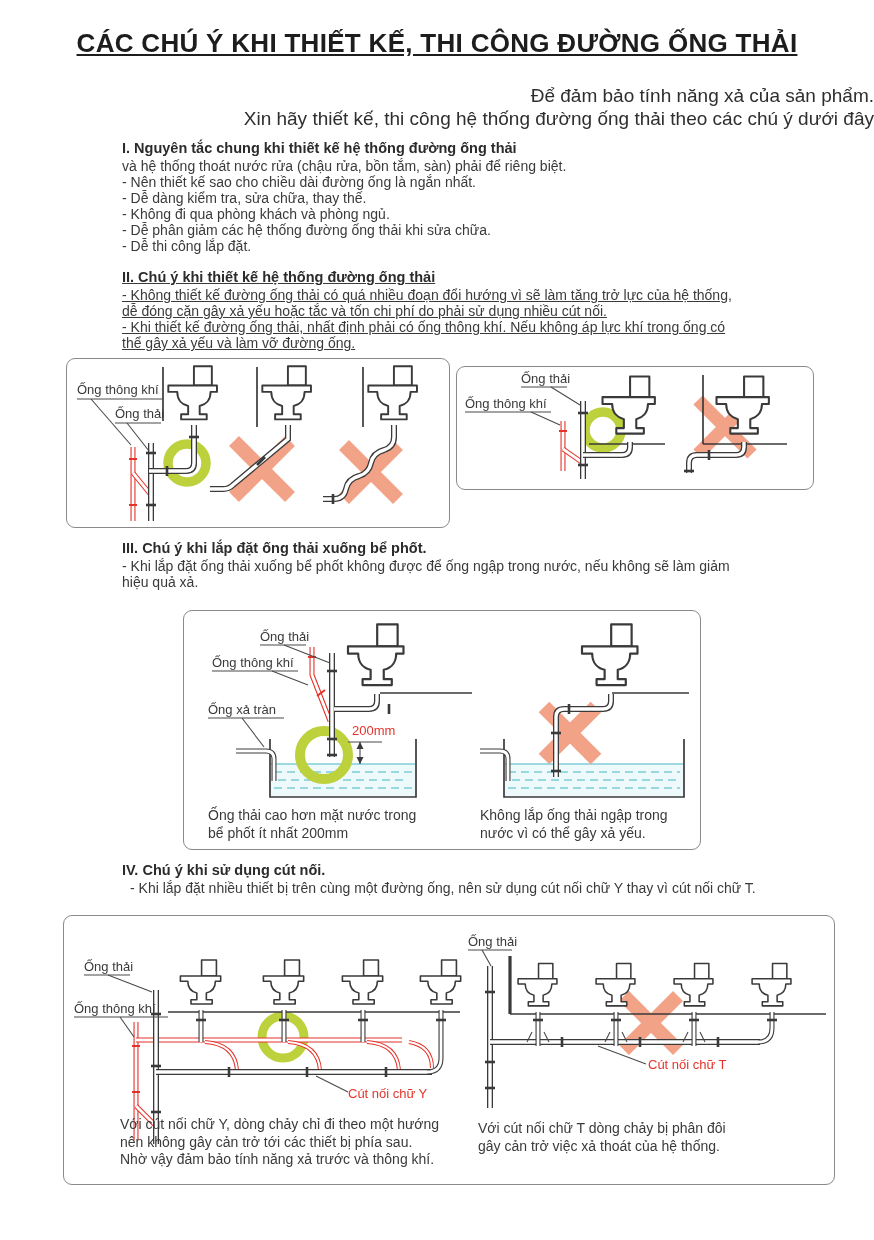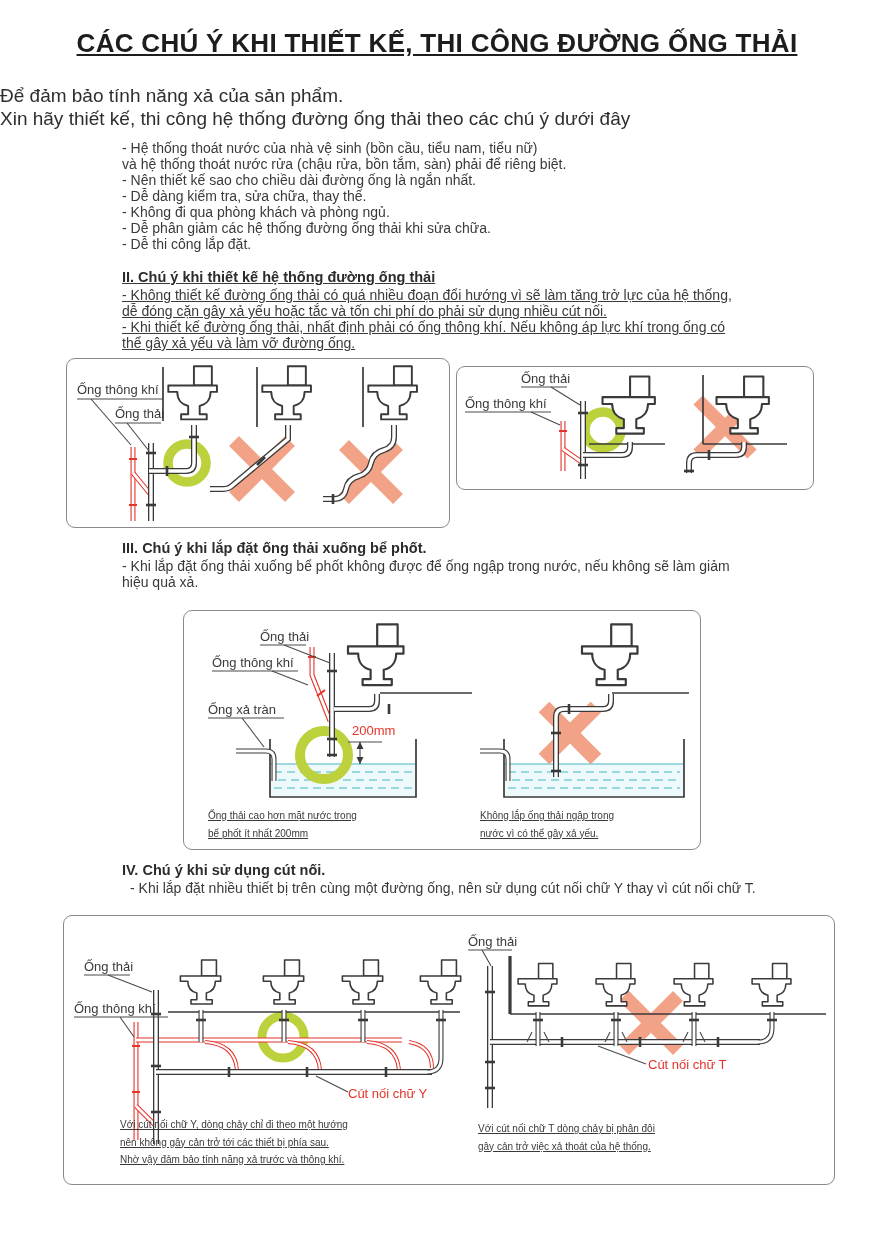--- a/index.html
+++ b/index.html
@@ -1,27 +1,27 @@
 <!DOCTYPE html>
 <html><head>
 <meta charset="utf-8">
 <style>
   html,body{margin:0;padding:0;background:#fff;}
   .page{position:relative;width:874px;height:1240px;background:#fff;overflow:hidden;
         font-family:"Liberation Sans",sans-serif;color:#3a3a3a;}
   .title{position:absolute;left:0;right:0;top:28px;text-align:center;
          font-size:26px;font-weight:bold;color:#1d1d1d;letter-spacing:.3px;text-decoration:underline;}
-  .subtitle{position:absolute;left:0;right:0;top:84px;text-align:left;
+  .subtitle{position:absolute;left:0;right:0;top:84px;text-align:right;
             font-size:19px;line-height:23px;color:#2e2e2e;}
   .sec{position:absolute;left:122px;font-size:14px;line-height:16px;color:#3a3a3a;}
   .sec .hd{font-weight:bold;font-size:14.5px;line-height:17px;margin-bottom:1px;color:#2b2b2b;}
   .sec .ind{padding-left:8px;}
   .box{position:absolute;border:1.6px solid #8a8a8a;border-radius:9px;background:#fff;}
   .box svg{position:absolute;left:0;top:0;}
-  .cap{position:absolute;font-size:10px;line-height:17.5px;color:#3a3a3a;text-decoration:underline;}
+  .cap{position:absolute;font-size:14px;line-height:17.5px;color:#3a3a3a;}
   svg text{font-family:"Liberation Sans",sans-serif;font-size:13px;fill:#3a3a3a;}
   svg text.red{fill:#e5332a;}
   .po{fill:none;stroke:#3a3a3a;stroke-width:6;stroke-linecap:butt;}
   .pi{fill:none;stroke:#fff;stroke-width:3.4;stroke-linecap:butt;}
   .po2{fill:none;stroke:#3a3a3a;stroke-width:5;}
   .pi2{fill:none;stroke:#fff;stroke-width:2.8;}
   .pro{fill:none;stroke:#e5332a;stroke-width:5;}
   .pri{fill:none;stroke:#fff;stroke-width:2.8;}
   .pro2{fill:none;stroke:#e5332a;stroke-width:4;}
   .pri2{fill:none;stroke:#fff;stroke-width:2;}
@@ -49,21 +49,21 @@
     </symbol>
   </svg>
 
   <div class="title">CÁC CHÚ Ý KHI THIẾT KẾ, THI CÔNG ĐƯỜNG ỐNG THẢI</div>
   <div class="subtitle">
     <div>Để đảm bảo tính năng xả của sản phẩm.</div>
     <div>Xin hãy thiết kế, thi công hệ thống đường ống thải theo các chú ý dưới đây</div>
   </div>
 
   <div class="sec" style="top:140px;">
-    <div>- Hệ thống thoát nước của nhà vệ sinh (bồn cầu, tiểu nam, tiểu nữ)</div>
+    <div class="hd">I. Nguyên tắc chung khi thiết kế hệ thống đường ống thải</div>
     <div>và hệ thống thoát nước rửa (chậu rửa, bồn tắm, sàn) phải để riêng biệt.</div>
     <div>- Nên thiết kế sao cho chiều dài đường ống là ngắn nhất.</div>
     <div>- Dễ dàng kiểm tra, sửa chữa, thay thế.</div>
     <div>- Không đi qua phòng khách và phòng ngủ.</div>
     <div>- Dễ phân giảm các hệ thống đường ống thải khi sửa chữa.</div>
     <div>- Dễ thi công lắp đặt.</div>
   </div>
 
   <div class="sec" style="top:269px;text-decoration:underline;">
     <div class="hd">II. Chú ý khi thiết kế hệ thống đường ống thải</div>

